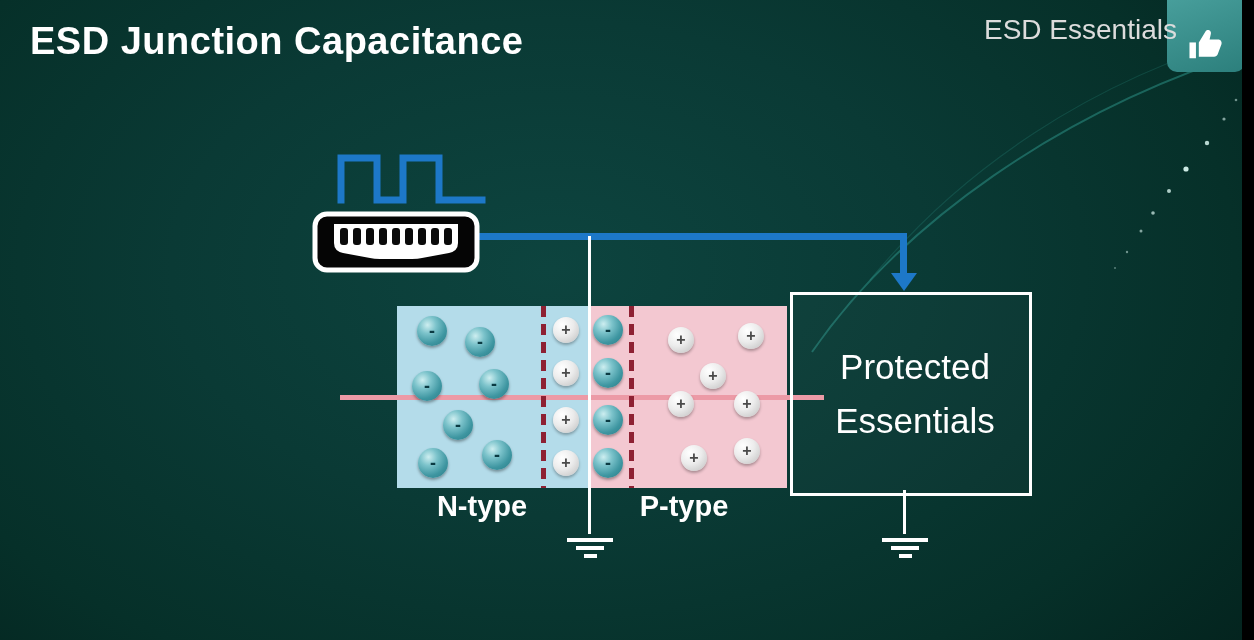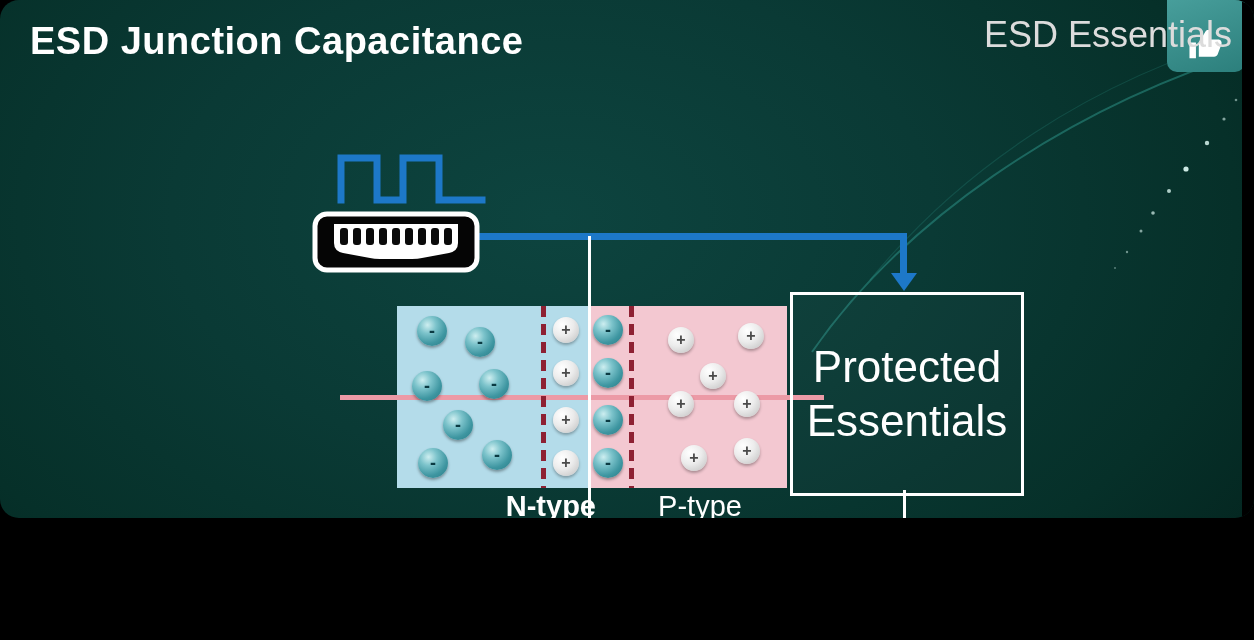--- a/index.html
+++ b/index.html
@@ -1,23 +1,22 @@
 <!DOCTYPE html>
 <html><head>
 <meta charset="utf-8">
 <style>
   html,body{margin:0;padding:0;background:#000;}
   #canvas{
-    position:relative;width:1254px;height:518px;overflow:hidden;
+    position:relative;width:1254px;height:640px;overflow:hidden;
     font-family:"Liberation Sans",sans-serif;
     background:radial-gradient(ellipse 950px 620px at 44% 42%, #0d443f 0%, #0a3a35 40%, #063029 72%, #03211c 100%);
-    border-radius:19px;
   }
   .page-title{position:absolute;left:30px;top:20px;font-size:38px;font-weight:bold;color:#ffffff;letter-spacing:.5px;z-index:4;}
-  .brand{position:absolute;left:984px;top:14px;font-size:36px;color:#dcdcdc;z-index:6;white-space:nowrap;}
+  .brand{position:absolute;left:984px;top:14px;font-size:28px;color:#dcdcdc;z-index:6;white-space:nowrap;}
   .like{position:absolute;left:1167px;top:-10px;width:78px;height:82px;border:none;border-radius:10px;
         background:linear-gradient(160deg,#4aa19e 0%,#2c7f7c 100%);display:flex;align-items:flex-end;justify-content:center;
         padding-bottom:8px;z-index:5;cursor:pointer;}
   .sq-wave{position:absolute;left:336px;top:148px;z-index:3;}
   .sig-label{position:absolute;left:492px;top:166px;font-size:24px;font-weight:bold;color:#ffffff;z-index:3;}
   .hdmi{position:absolute;left:312px;top:211px;z-index:3;}
   .h-trace{position:absolute;left:478px;top:233px;width:429px;height:7px;background:#1d78c8;z-index:2;}
   .v-trace-blue{position:absolute;left:900px;top:233px;width:7px;height:42px;background:#1d78c8;z-index:2;}
   .arrow-down{position:absolute;left:891px;top:273px;width:0;height:0;z-index:2;
               border-left:13px solid transparent;border-right:13px solid transparent;border-top:18px solid #1d78c8;}
@@ -35,25 +34,25 @@
   .pink-line{position:absolute;left:340px;top:395px;width:484px;height:5px;background:#ec9aa6;z-index:2;}
   #particles-layer{position:absolute;left:0;top:0;width:100%;height:100%;z-index:4;pointer-events:none;}
   .particle{position:absolute;transform:translate(-50%,-50%);border-radius:50%;
             display:flex;align-items:center;justify-content:center;font-weight:bold;}
   .electron{width:30px;height:30px;color:#0b3a42;font-size:18px;
     background:radial-gradient(circle at 35% 30%, #cdeef0 0%, #7cc3cb 30%, #3e96a1 65%, #2a7a85 100%);
     box-shadow:0 2px 3px rgba(0,0,0,.35);}
   .hole{width:26px;height:26px;color:#4a4a4a;font-size:16px;
     background:radial-gradient(circle at 35% 30%, #ffffff 0%, #ececec 45%, #cfcfcf 80%, #b9b9b9 100%);
     box-shadow:0 2px 3px rgba(0,0,0,.3);}
-  .n-label{position:absolute;left:416px;top:490px;width:180px;text-align:right;font-size:29px;font-weight:bold;color:#fff;z-index:4;}
-  .p-label{position:absolute;left:610px;top:490px;width:180px;text-align:center;font-size:29px;font-weight:normal;color:#fff;z-index:4;}
+  .n-label{position:absolute;left:392px;top:490px;width:180px;text-align:center;font-size:29px;font-weight:bold;color:#fff;z-index:4;}
+  .p-label{position:absolute;left:594px;top:490px;width:180px;text-align:center;font-size:29px;font-weight:bold;color:#fff;z-index:4;}
   .protected{position:absolute;left:790px;top:292px;width:228px;height:198px;border:3px solid #ffffff;
              display:flex;flex-direction:column;align-items:center;justify-content:center;
-             color:#ffffff;font-size:44px;z-index:3;background:rgba(255,255,255,0.02);}
+             color:#ffffff;font-size:35px;z-index:3;background:rgba(255,255,255,0.02);padding-left:8px;}
   .protected .line{line-height:54px;}
   #sparkles{position:absolute;left:0;top:0;z-index:1;pointer-events:none;}
   .letterbox-right{position:absolute;left:1242px;top:0;width:12px;height:640px;background:#000;z-index:10;}
 </style>
 </head>
 <body>
 
 <div id="canvas">
 
   <svg id="sparkles" width="1254" height="640" viewBox="0 0 1254 640">

